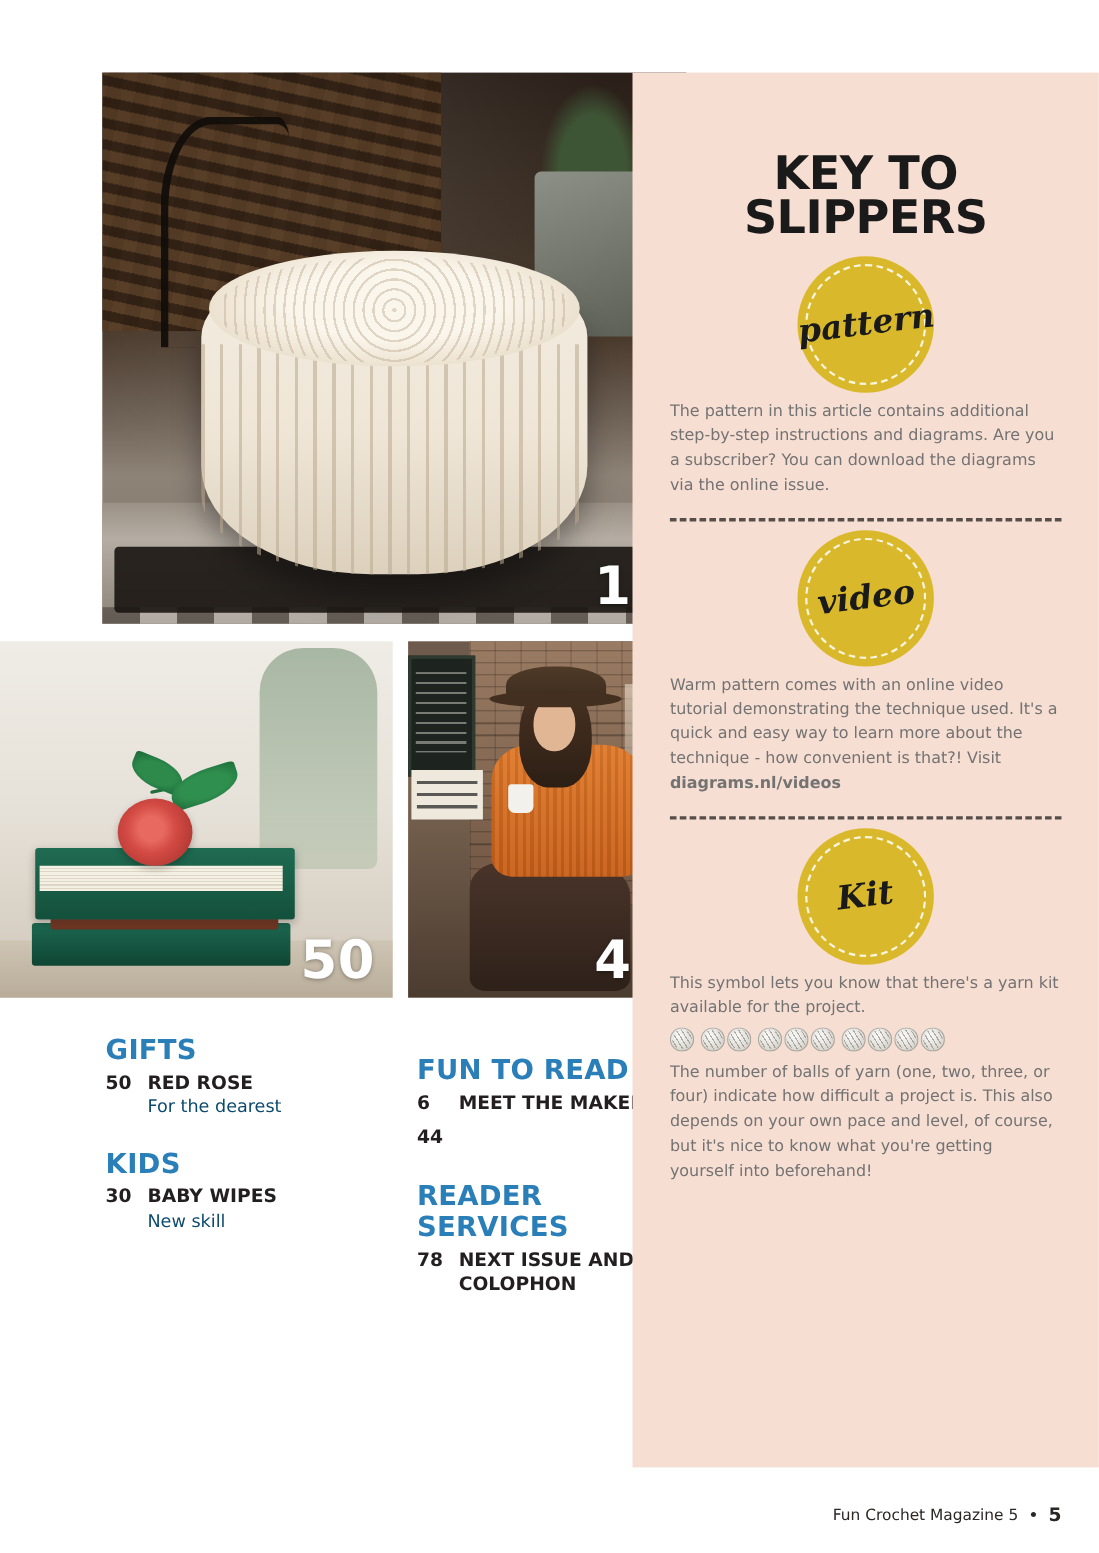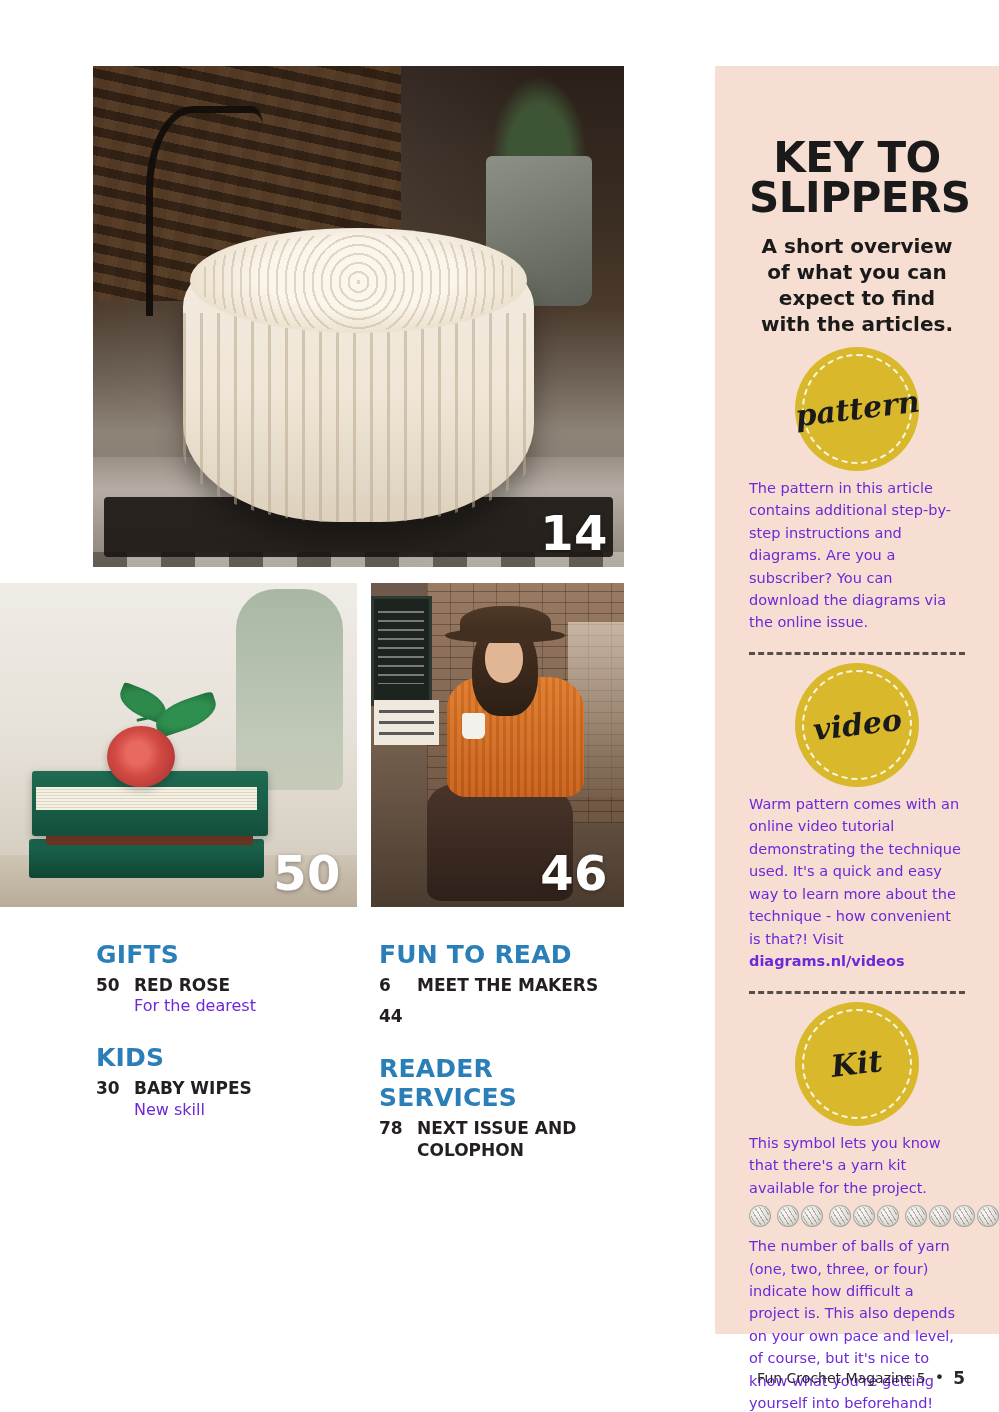--- a/index.html
+++ b/index.html
@@ -242,21 +242,21 @@
   }
 
   
   .toc {
     position: absolute;
     left: 0; top: 940px;
     width: 630px; height: 300px;
   }
   .toc-col { position: absolute; top: 0; }
   .toc-col.left  { left: 96px;  width: 260px; }
-  .toc-col.right { left: 379px; width: 250px; }
+  .toc-col.right { left: 379px; width: 250px; margin-top: 18px; }
 
   .toc-head {
     font-family: "DejaVu Sans", sans-serif;
     font-weight: bold;
     color: #2b7fb8;
     font-size: 25px;
     letter-spacing: .2px;
     margin: 0 0 6px 0;
   }
   .toc-head.spaced { margin-top: 28px; }
@@ -276,29 +276,29 @@
   }
   .toc-title {
     font-weight: bold;
     font-size: 17px;
     color: #231f20;
     line-height: 1.25;
   }
   .toc-sub {
     margin-left: 38px;
     font-size: 16px;
-    color: #6d28d9;
+    color: #0c4a6e;
     font-family: "DejaVu Sans", sans-serif;
   }
 
   
   .panel {
     position: absolute;
     right: 0; top: 66px;
-    width: 284px; height: 1268px;
+    width: 424px; height: 1268px;
     background: #f7ded2;
     padding: 34px 34px 0 34px;
   }
   .panel-title {
     text-align: center;
     font-family: "DejaVu Sans", sans-serif;
     font-weight: bold;
     font-size: 42px;
     line-height: .96;
     letter-spacing: -0.5px;
@@ -337,21 +337,21 @@
     color: #1a1a1a;
     transform: rotate(-7deg);
     position: relative;
     z-index: 2;
   }
 
   .panel-body {
     font-family: "DejaVu Sans", sans-serif;
     font-size: 14.5px;
     line-height: 1.55;
-    color: #6d28d9;
+    color: #737373;
     margin: 6px 0 0 0;
   }
   .panel-body .link { font-weight: bold; }
 
   .divider {
     margin: 18px 0 8px 0;
     border: none;
     border-top: 3px dashed #3a3633;
     opacity: .85;
   }
@@ -496,21 +496,20 @@
   </div>
 </div>
 
 <aside class="panel">
 
   <h1 class="panel-title">
     <span>KEY TO</span><br>
     <span>SLIPPERS</span>
   </h1>
 
-  <p class="panel-intro">A short overview of what you can expect to find with the articles.</p>
 
   <div class="badge-wrap">
     <div class="badge">
       <span class="badge-text">pattern</span>
     </div>
   </div>
   <p class="panel-body">The pattern in this article contains additional step-by-step instructions and diagrams. Are you a subscriber? You can download the diagrams via the online issue.</p>
 
   <hr class="divider">
 

